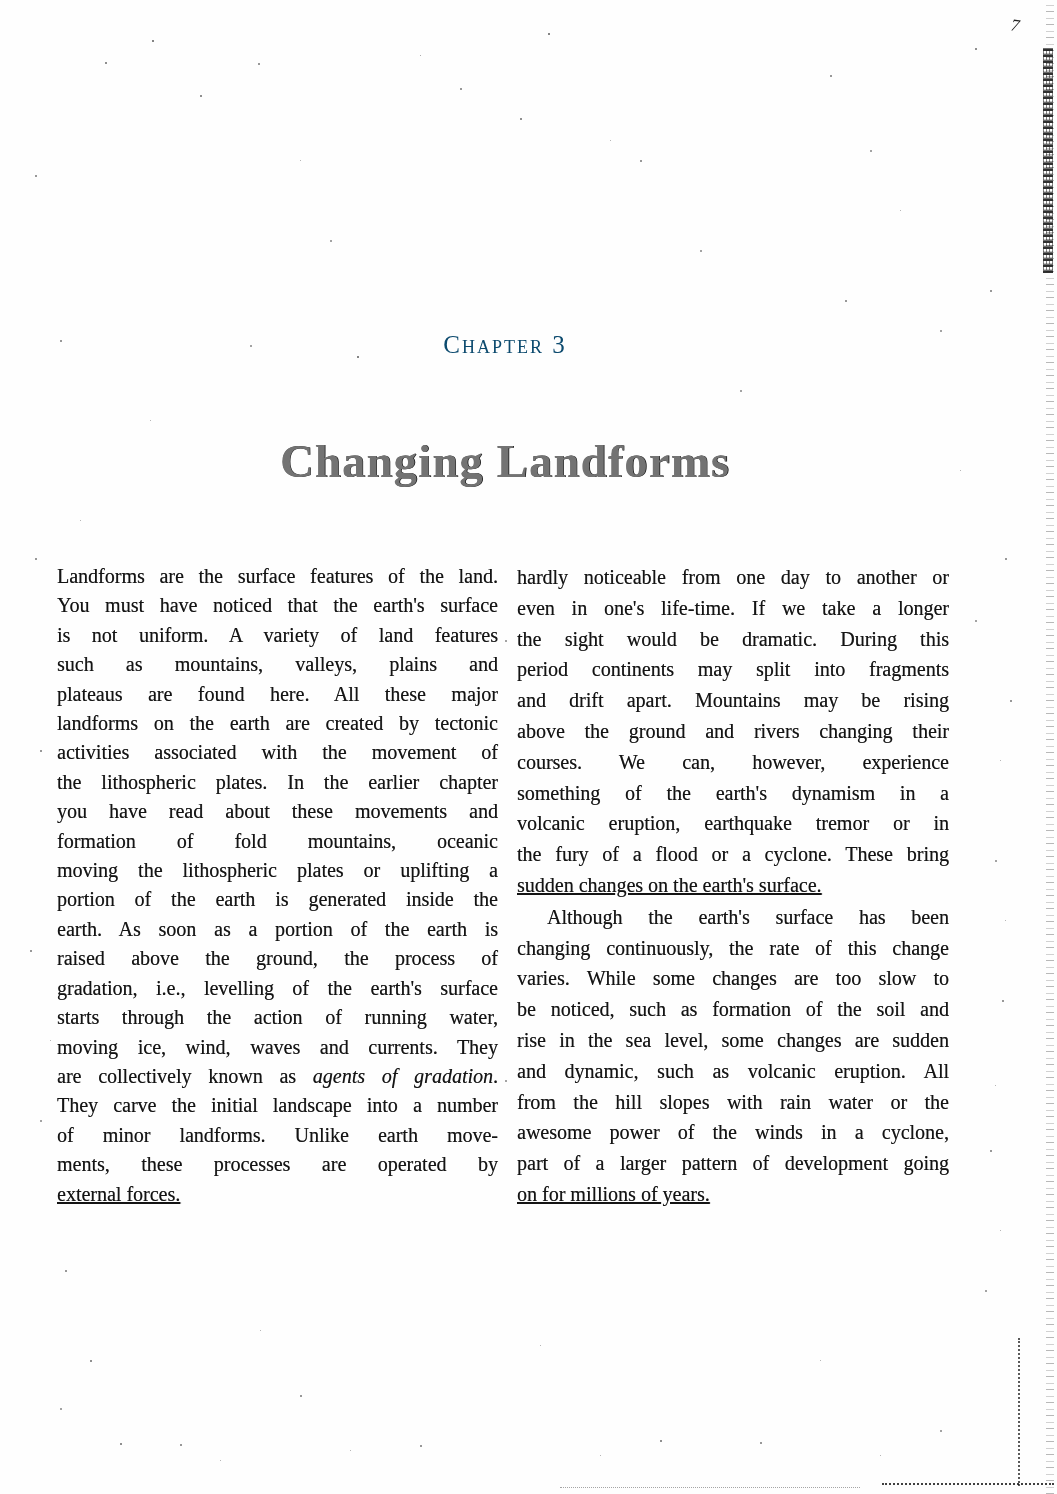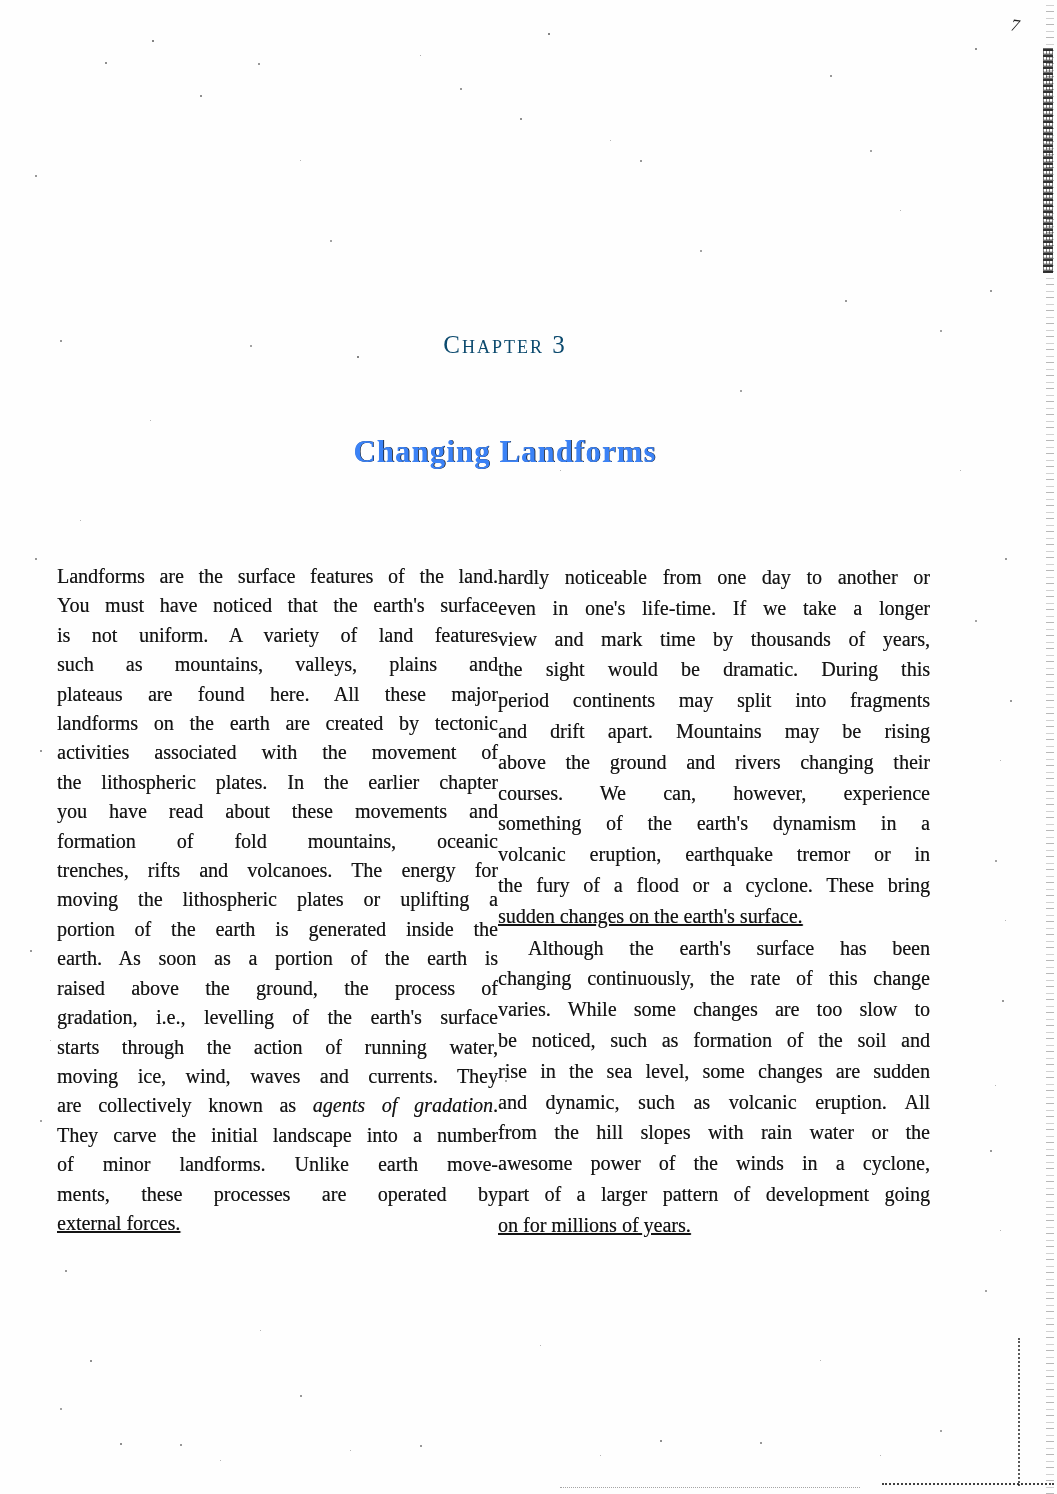--- a/index.html
+++ b/index.html
@@ -13,27 +13,27 @@
   }
   
   .header{position:absolute;left:0;top:0;width:1010px;text-align:center;}
   .chapter{
     position:absolute;top:331px;left:0;width:100%;
     font-variant:small-caps;
     font-size:25px;letter-spacing:2px;color:#0c4a6e;
   }
   .title{
     position:absolute;top:434px;left:0;width:100%;
-    font-size:31px;font-weight:700;letter-spacing:1px;color:#3b82f6;
+    font-size:47px;font-weight:700;letter-spacing:1px;color:#737373;
     text-shadow:0.6px 0 0 #111;
   }
   
   .columns{
     position:absolute;left:57px;top:562px;width:892px;
-    display:flex;
+    display:flex;gap:19px;
     font-size:20px;
   }
   .col{color:#141414;text-shadow:0.25px 0 0 rgba(0,0,0,.55);}
   .col-left{width:441px;line-height:29.4px;}
   .col-right{width:432px;line-height:30.8px;}
   .para{margin:0;}
   .para + .para{margin-top:1px;}
   .tline{text-align:justify;text-align-last:justify;}
   .tline.plain{text-align-last:left;text-decoration:underline;}
   .indent-first .tline:first-child{text-indent:30px;}
@@ -118,21 +118,20 @@
             <div class="tline">Landforms are the surface features of the land.</div>
             <div class="tline">You must have noticed that the earth's surface</div>
             <div class="tline">is not uniform. A variety of land features</div>
             <div class="tline">such as mountains, valleys, plains and</div>
             <div class="tline">plateaus are found here. All these major</div>
             <div class="tline">landforms on the earth are created by tectonic</div>
             <div class="tline">activities associated with the movement of</div>
             <div class="tline">the lithospheric plates. In the earlier chapter</div>
             <div class="tline">you have read about these movements and</div>
             <div class="tline">formation of fold mountains, oceanic</div>
-            <div class="tline">trenches, rifts and volcanoes. The energy for</div>
             <div class="tline">moving the lithospheric plates or uplifting a</div>
             <div class="tline">portion of the earth is generated inside the</div>
             <div class="tline">earth. As soon as a portion of the earth is</div>
             <div class="tline">raised above the ground, the process of</div>
             <div class="tline">gradation, i.e., levelling of the earth's surface</div>
             <div class="tline">starts through the action of running water,</div>
             <div class="tline">moving ice, wind, waves and currents. They</div>
           </div>
         <div class="tline"><span>are collectively known as </span><span class="ital">agents of gradation</span><span>.</span></div>
         <div>
@@ -141,21 +140,20 @@
             <div class="tline">ments, these processes are operated by</div>
             <div class="tline plain">external forces.</div>
           </div>
       </div>
     </div>
 
     <div class="col col-right">
       <div class="para">
           <div class="tline">hardly noticeable from one day to another or</div>
           <div class="tline">even in one's life-time. If we take a longer</div>
-          <div class="tline">view and mark time by thousands of years,</div>
           <div class="tline">the sight would be dramatic. During this</div>
           <div class="tline">period continents may split into fragments</div>
           <div class="tline">and drift apart. Mountains may be rising</div>
           <div class="tline">above the ground and rivers changing their</div>
           <div class="tline">courses. We can, however, experience</div>
           <div class="tline">something of the earth's dynamism in a</div>
           <div class="tline">volcanic eruption, earthquake tremor or in</div>
           <div class="tline">the fury of a flood or a cyclone. These bring</div>
           <div class="tline plain">sudden changes on the earth's surface.</div>
         </div>

